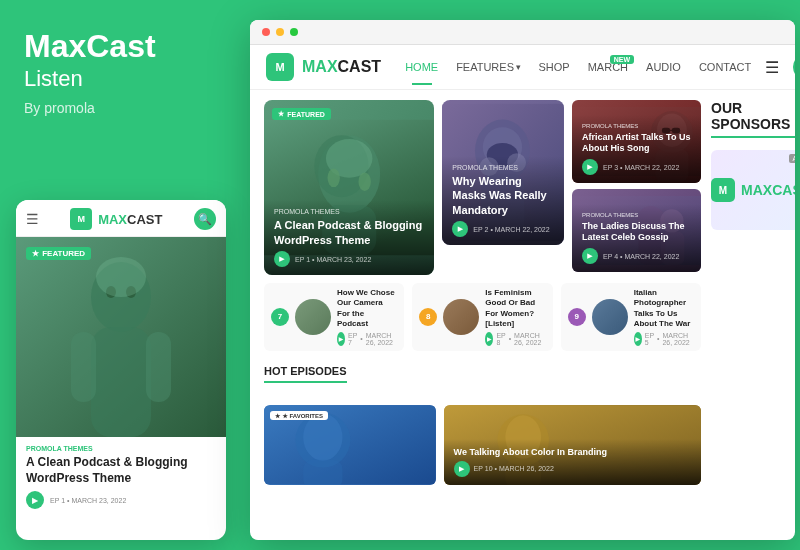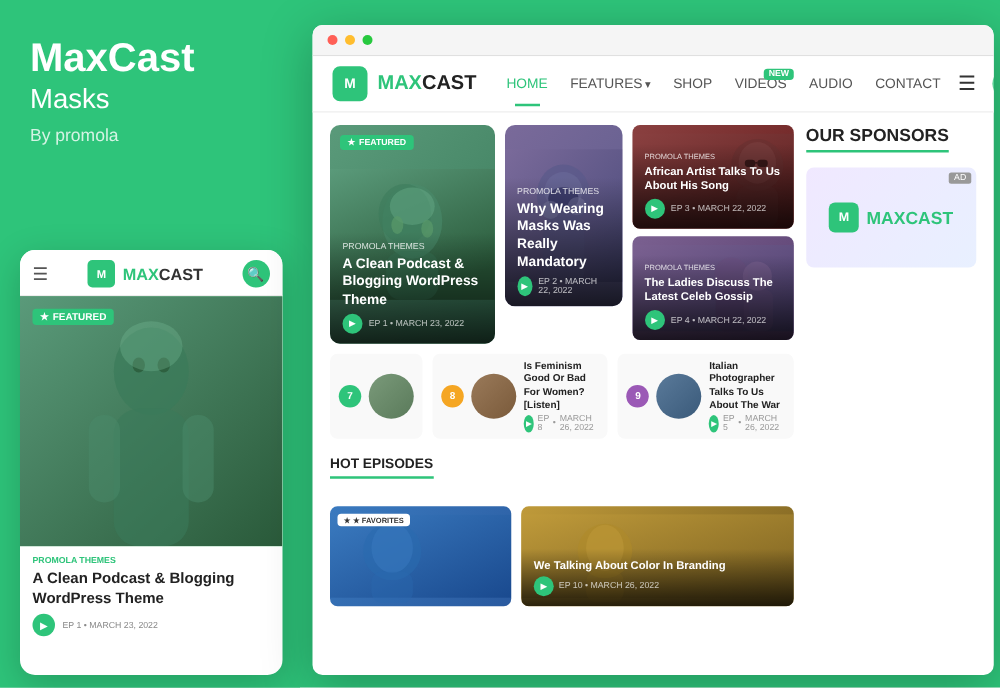--- a/index.html
+++ b/index.html
@@ -240,21 +240,21 @@
       position: relative;
       background: linear-gradient(135deg, #7a6090, #5a4070);
     }
   </style>
 </head>
 <body>
 
 <div class="left-panel">
   <div>
     <div class="brand-title">MaxCast</div>
-    <div class="brand-sub">Masks</div>
+    <div class="brand-sub">Listen</div>
     <div class="brand-by">By promola</div>
   </div>
 
   <div class="mobile-mockup">
     <div class="mobile-top-bar">
       <div class="mobile-hamburger">☰</div>
       <div class="mobile-logo-area">
         <div class="mobile-logo-icon">M</div>
         <div class="mobile-logo-text"><span>MAX</span>CAST</div>
       </div>
@@ -314,21 +314,21 @@
       <div class="nav-logo-text"><span>MAX</span>CAST</div>
     </div>
     <div class="nav-links">
       <a class="nav-link active">HOME</a>
       <a class="nav-link" style="position:relative;">
         <span>FEATURES</span>
         <span style="font-size:9px">▾</span>
       </a>
       <a class="nav-link">SHOP</a>
       <a class="nav-link" style="position:relative;">
-        <span>VIDEOS</span>
+        <span>MARCH</span>
         <span class="nav-badge">NEW</span>
       </a>
       <a class="nav-link">AUDIO</a>
       <a class="nav-link">CONTACT</a>
     </div>
     <div class="nav-icons">
       <div class="nav-icon-btn" style="font-size:16px; color:#333;">☰</div>
       <div class="nav-icon-btn search">🔍</div>
     </div>
   </div>
@@ -466,20 +466,29 @@
             </div>
           </div>
         </div>
       </div>
 
       <div class="ep-list">
 
         <div class="ep-item">
           <div class="ep-num">7</div>
           <div class="thumb-circle thumb1"></div>
+          <div class="ep-info">
+            <div class="ep-title">How We Chose Our Camera For the Podcast</div>
+            <div class="ep-meta">
+              <div class="ep-play">▶</div>
+              <span>EP 7</span>
+              <span>•</span>
+              <span>MARCH 26, 2022</span>
+            </div>
+          </div>
         </div>
 
         <div class="ep-item">
           <div class="ep-num orange">8</div>
           <div class="thumb-circle thumb2"></div>
           <div class="ep-info">
             <div class="ep-title">Is Feminism Good Or Bad For Women? [Listen]</div>
             <div class="ep-meta">
               <div class="ep-play">▶</div>
               <span>EP 8</span>

